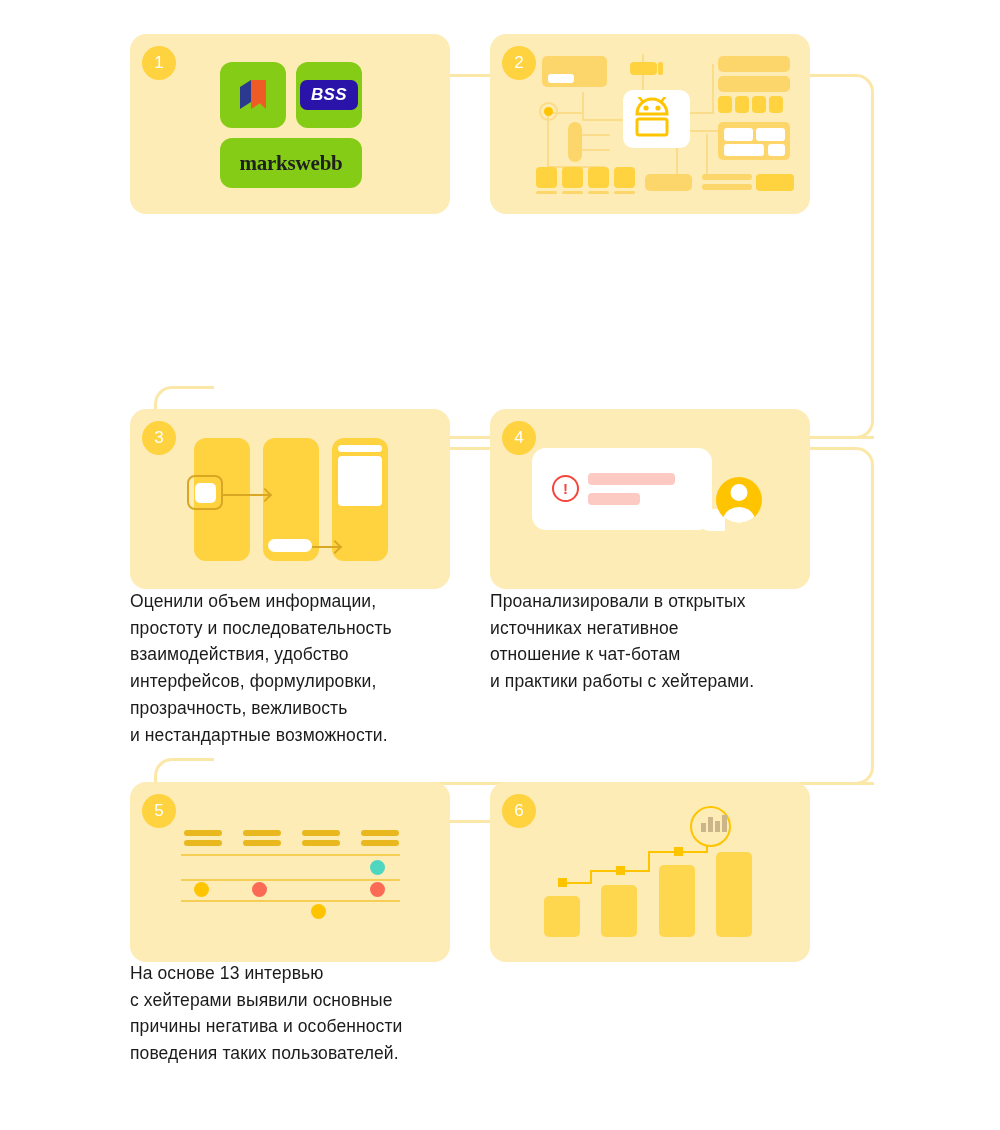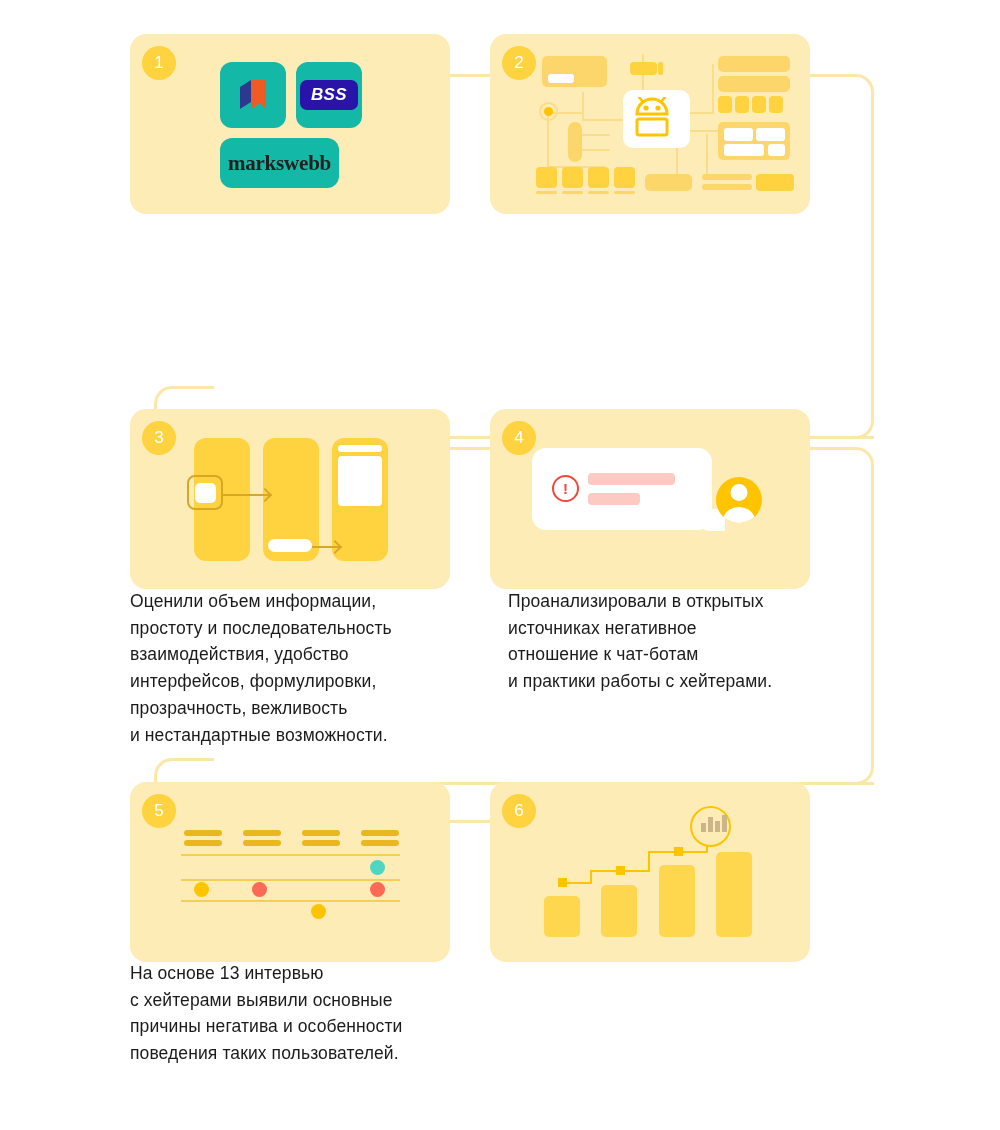--- a/index.html
+++ b/index.html
@@ -78,32 +78,32 @@
     position: absolute;
     font-size: 17.5px;
     line-height: 26.7px;
     color: #1b1b1b;
     letter-spacing: 0.1px;
     white-space: pre-line;
   }
   .cap1 { left: 130px; top: 214px; width: 340px; }
   .cap2 { left: 490px; top: 214px; width: 345px; }
   .cap3 { left: 130px; top: 588px; width: 345px; }
-  .cap4 { left: 508px; top: 588px; width: 345px; }
+  .cap4 { left: 490px; top: 588px; width: 345px; }
   .cap5 { left: 130px; top: 960px; width: 345px; }
   .cap6 { left: 490px; top: 960px; width: 345px; }
 
   
   .logo-tile {
-    position: absolute; background: #14b8a6; border-radius: 12px;
+    position: absolute; background: #84cc16; border-radius: 12px;
     display: flex; align-items: center; justify-content: center;
   }
   .tile-psb { left: 90px; top: 28px; width: 66px; height: 66px; }
   .tile-bss { left: 166px; top: 28px; width: 66px; height: 66px; }
-  .tile-mw  { left: 90px; top: 104px; width: 119px; height: 50px; }
+  .tile-mw  { left: 90px; top: 104px; width: 142px; height: 50px; }
   .bss-pill {
     background: #2a13a8; color: #fff; border-radius: 7px;
     padding: 5px 11px; font-size: 17px; font-style: italic;
     font-weight: bold; font-family: "Liberation Sans", sans-serif;
     letter-spacing: 0.4px;
   }
   .mw-word {
     color: #1f1f1f; font-family: "Liberation Serif", serif;
     font-size: 21px; font-weight: bold; letter-spacing: -0.2px;
   }

